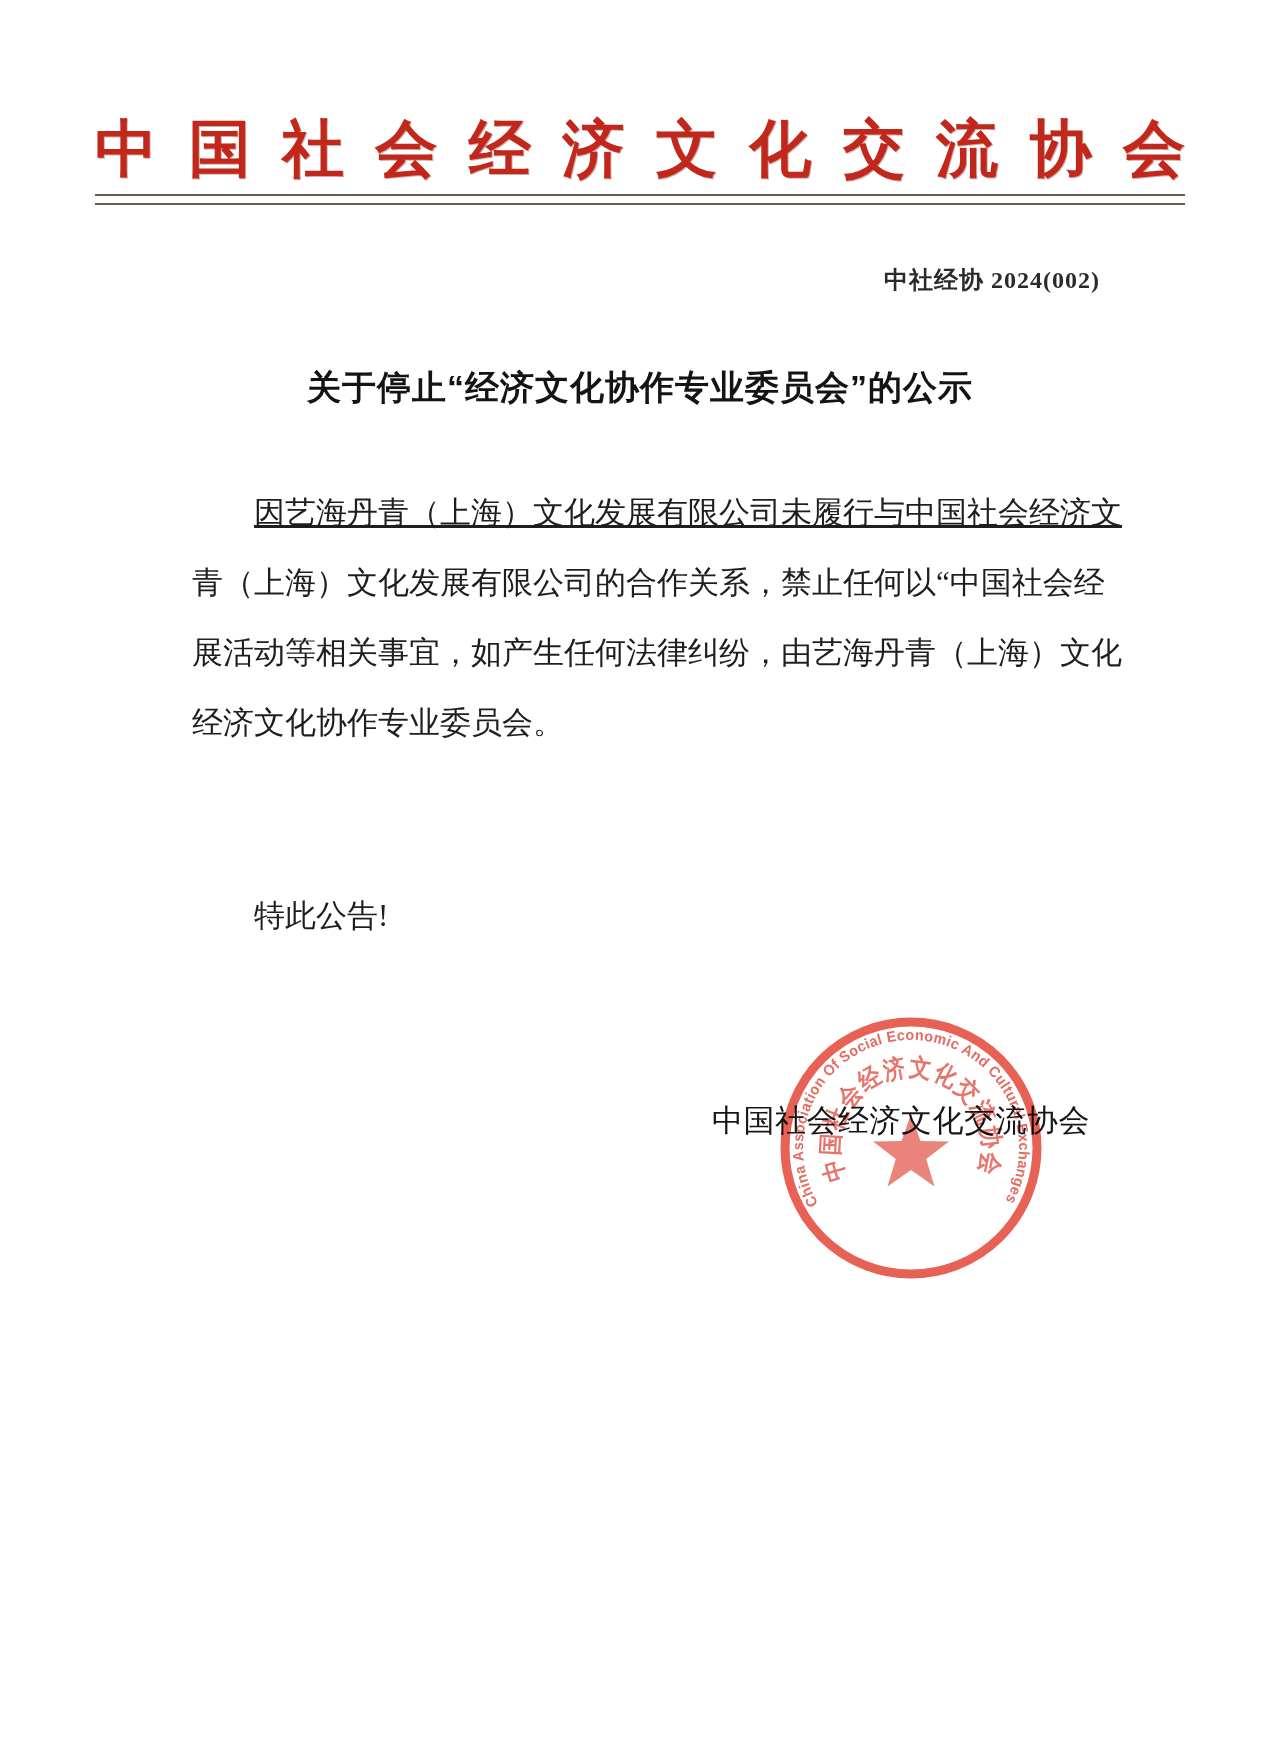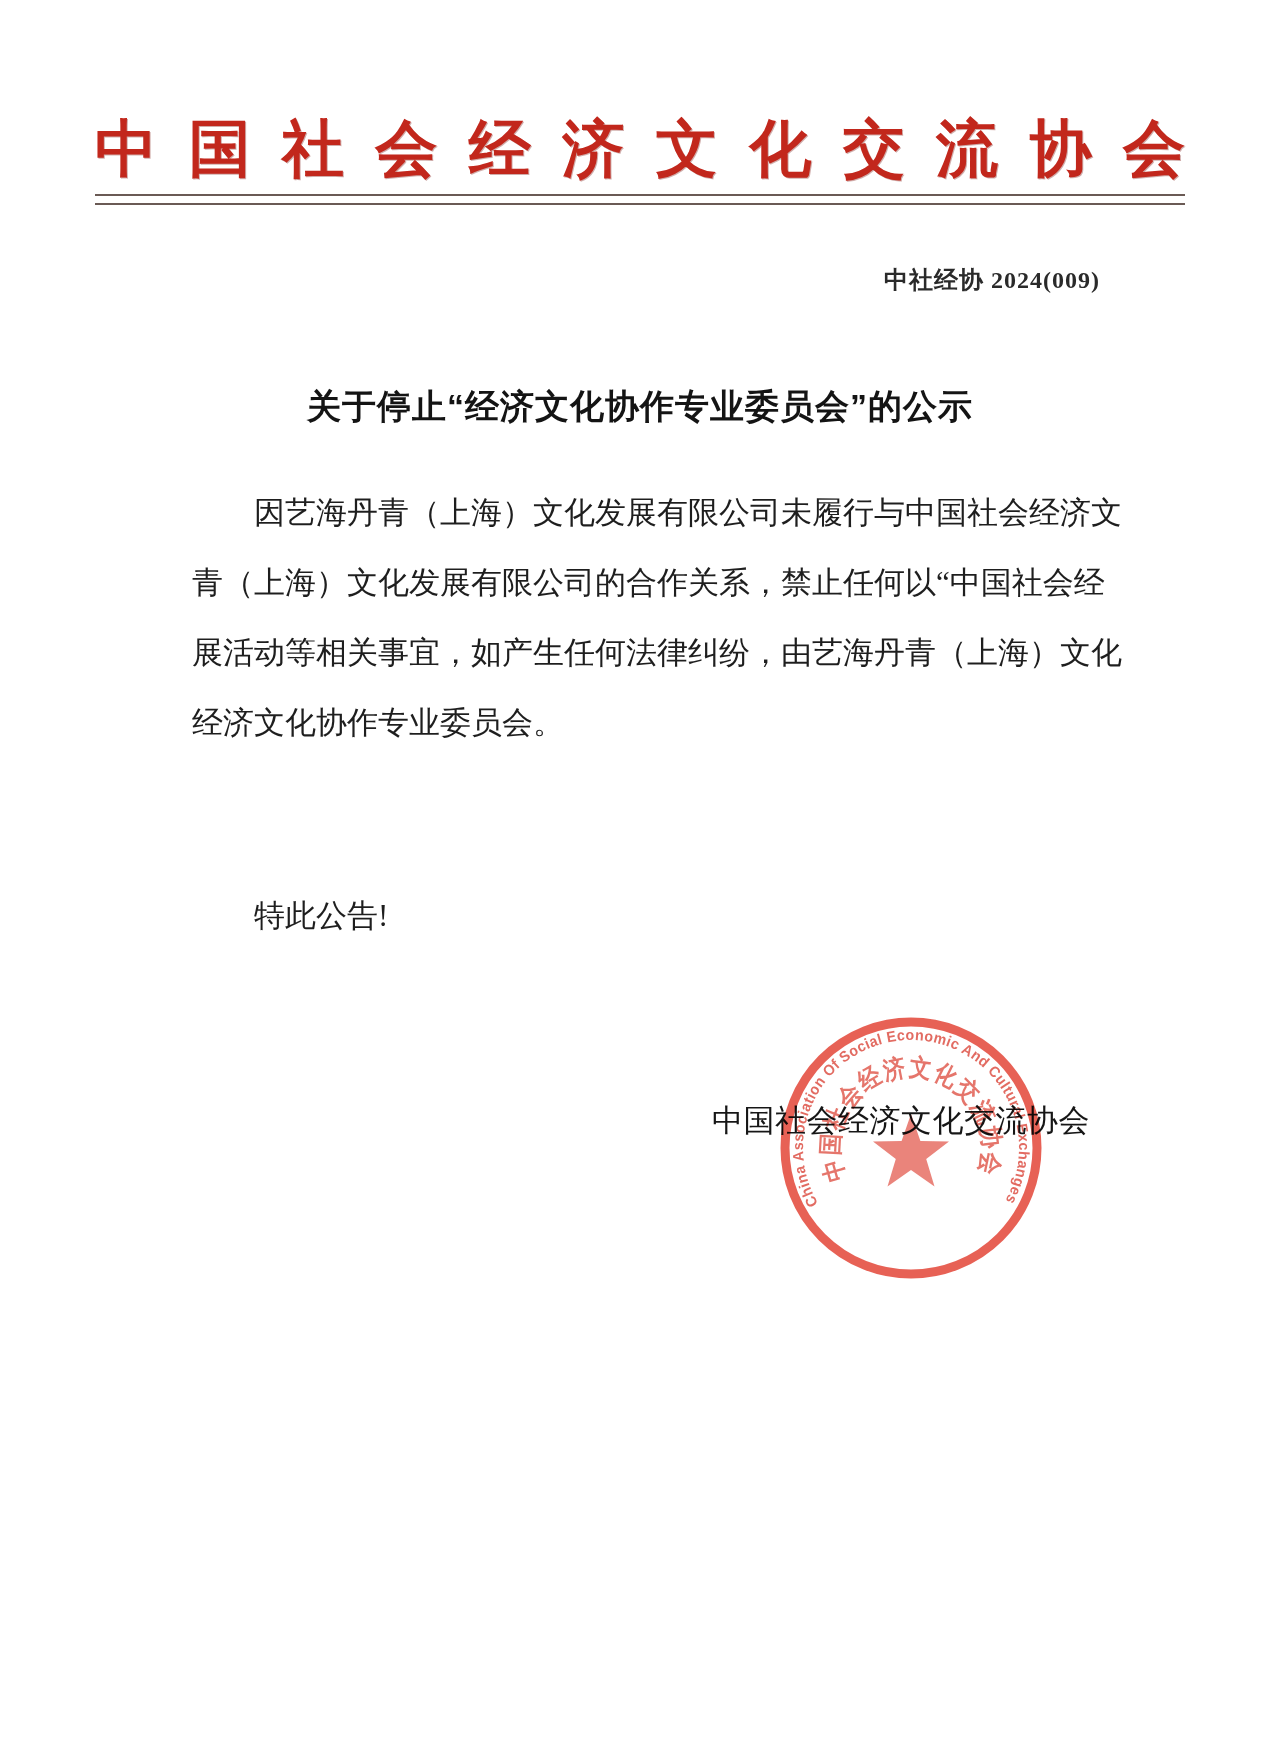--- a/index.html
+++ b/index.html
@@ -28,36 +28,36 @@
     position:absolute; left:95px; top:194px; width:1090px; height:11px;
     border-top:2px solid #6a5a55;
     border-bottom:2px solid #6a5a55;
   }
   .doc-number {
     position:absolute; top:264px; right:180px;
     font-size:24px; font-weight:bold; color:#2a2a2a;
     letter-spacing:1px;
   }
   .notice-title {
-    position:absolute; left:0; top:384px; width:100%;
+    position:absolute; left:0; top:365px; width:100%;
     text-align:center;
     font-family:"Liberation Sans","DejaVu Sans",sans-serif;
     font-size:34px; font-weight:bold; color:#141414;
     letter-spacing:1px;
   }
   .body-block {
     position:absolute; left:192px; top:478px; width:908px;
     font-size:31px; color:#1e1e1e;
   }
   .body-line {
     line-height:70px; height:70px;
     text-align:justify; text-align-last:justify;
     white-space:nowrap;
   }
-  .body-line.indent { text-indent:62px; }
+  .body-line.indent { text-indent:62px;text-decoration:underline; }
   .body-line.last { text-align:left; text-align-last:left; }
   .closing {
     position:absolute; left:254px; top:888px;
     font-size:31px; line-height:56px; color:#1e1e1e;
   }
   .sig-org {
     position:absolute; left:712px; top:1100px;
     font-size:31px; color:#161616; letter-spacing:0.5px;
     z-index:2;
   }
@@ -80,21 +80,21 @@
 </style>
 </head>
 <body>
 
 <div class="page">
 
   <div class="org-header">中国社会经济文化交流协会</div>
 
   <div class="double-rule"></div>
 
-  <div class="doc-number">中社经协 2024(009)</div>
+  <div class="doc-number">中社经协 2024(002)</div>
 
   <div class="notice-title">关于停止“经济文化协作专业委员会”的公示</div>
 
   <div class="body-block">
     <div class="body-line indent">因艺海丹青（上海）文化发展有限公司未履行与中国社会经济文</div>
     <div class="body-line">青（上海）文化发展有限公司的合作关系，禁止任何以“中国社会经</div>
     <div class="body-line">展活动等相关事宜，如产生任何法律纠纷，由艺海丹青（上海）文化</div>
     <div class="body-line last">经济文化协作专业委员会。</div>
   </div>
 

